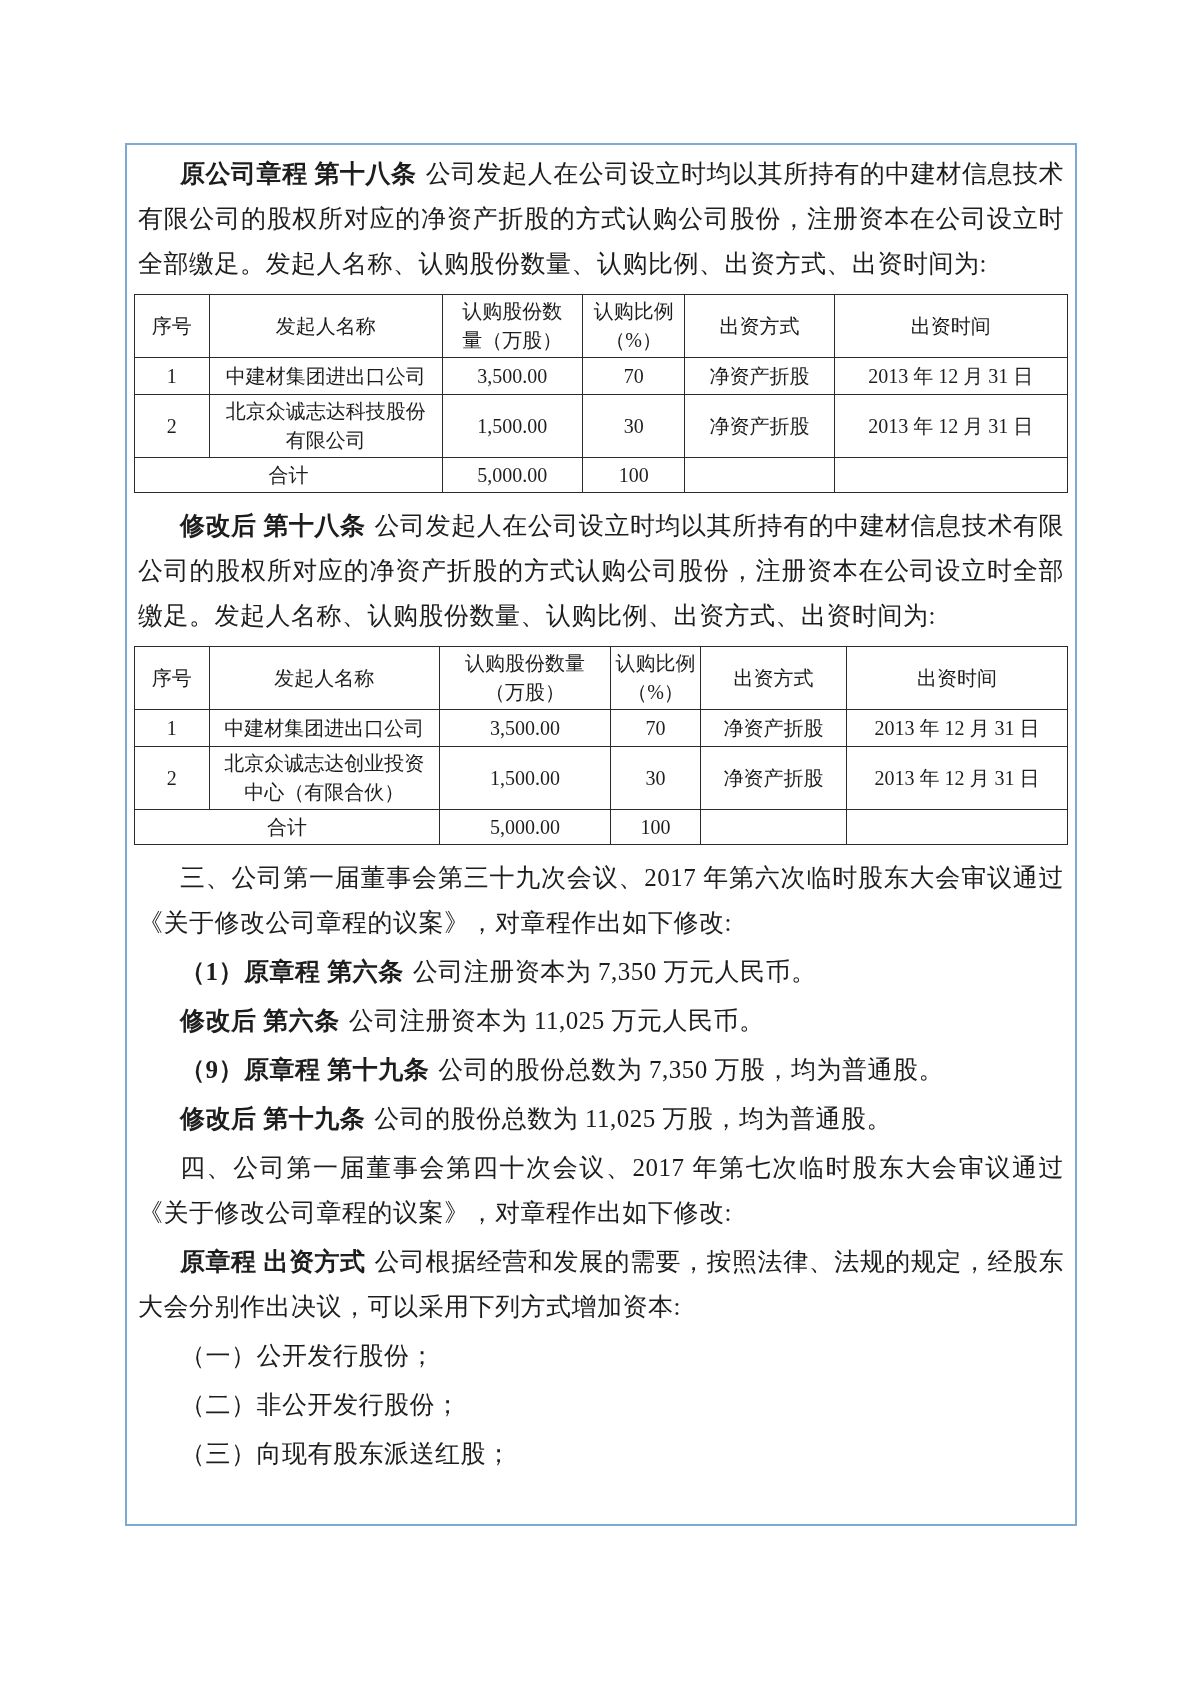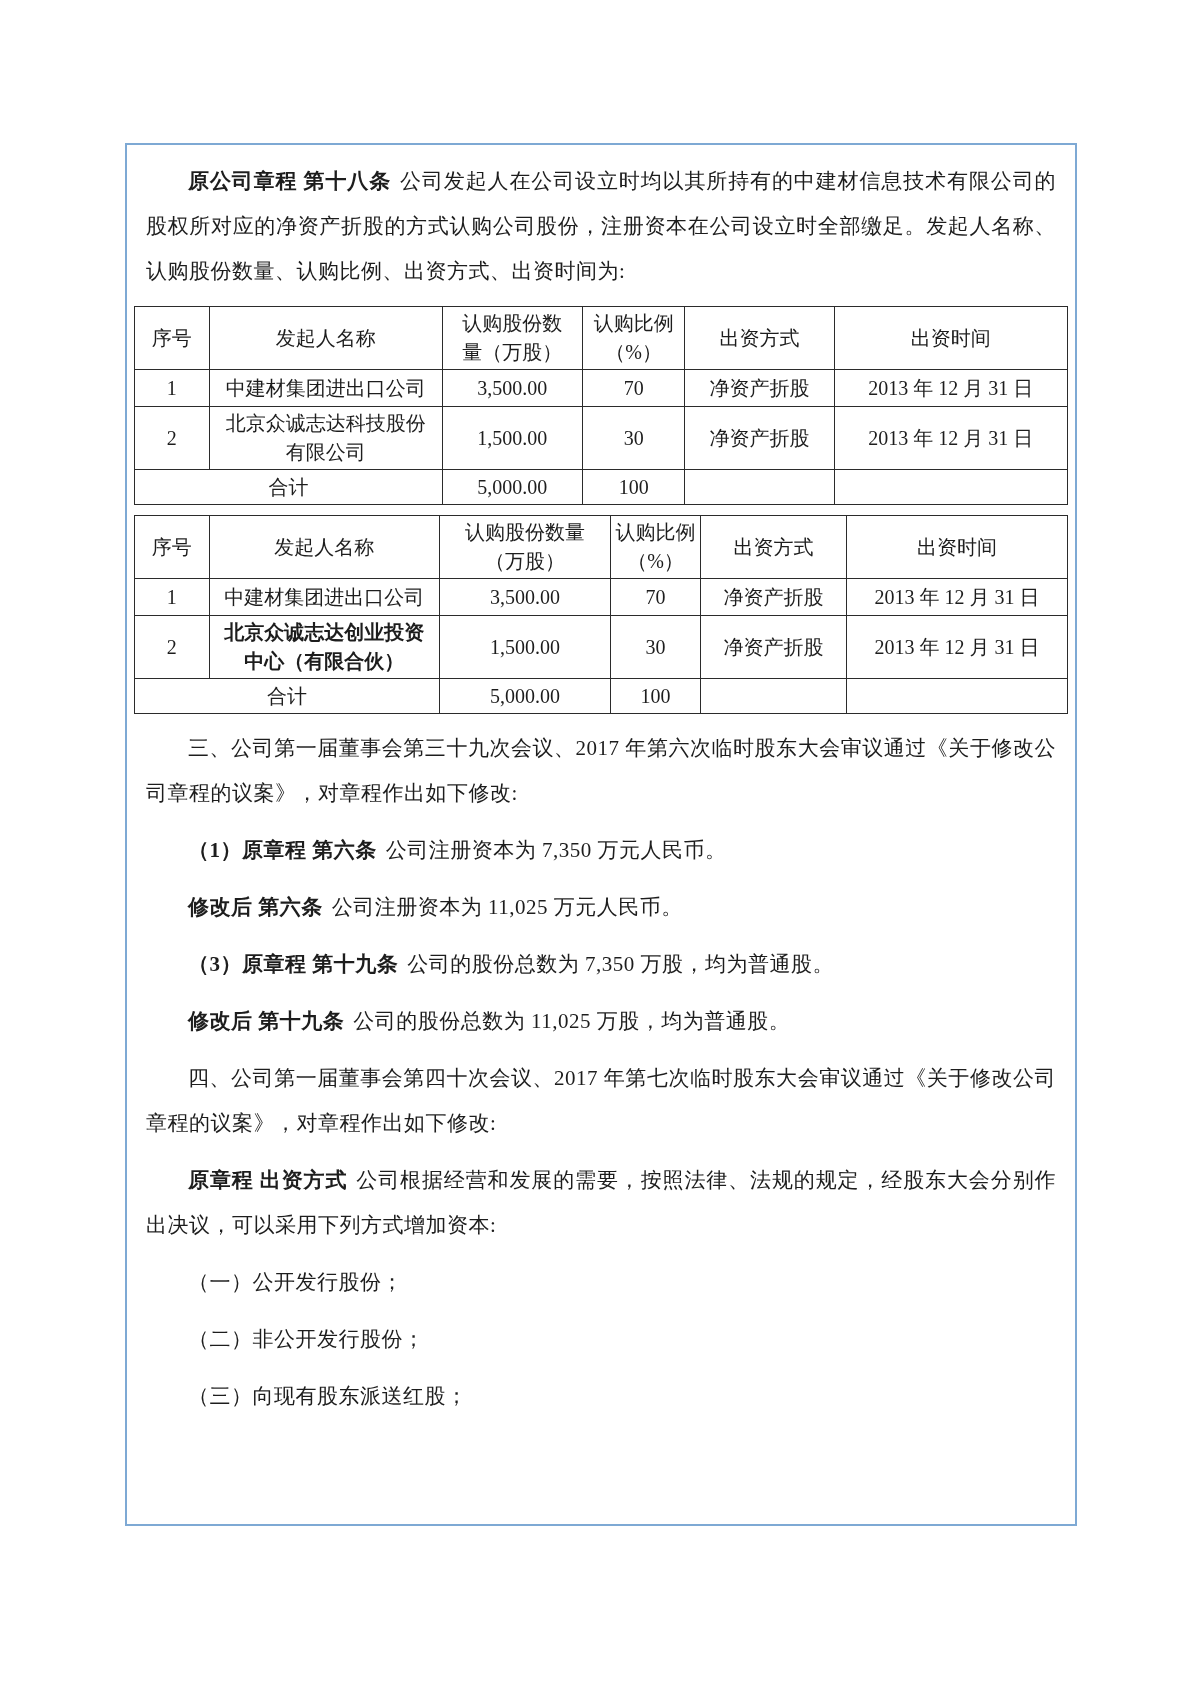--- a/index.html
+++ b/index.html
@@ -17,22 +17,22 @@
     left: 125px;
     top: 143px;
     width: 952px;
     height: 1383px;
     border: 2px solid #7ea9d4;
     background: #ffffff;
     padding: 2px 7px 0 7px;
     overflow: hidden;
   }
   p.para {
-    margin: 12px;
-    font-size: 21px;
+    margin: 4px;
+    font-size: 25px;
     line-height: 45px;
     text-align: justify;
     text-indent: 42px;
     letter-spacing: 0.5px;
   }
   .lead { font-weight: bold; margin-right: 9px; }
   .heading { font-weight: normal; }
   table {
     width: 100%;
     border-collapse: collapse;
@@ -47,21 +47,21 @@
     font-weight: normal;
     padding: 2px 4px;
     line-height: 29px;
     overflow: hidden;
   }
   .preline { white-space: pre-line; }
   tr.rh-head  { height: 62px; }
   tr.rh-one   { height: 37px; }
   tr.rh-two   { height: 63px; }
   tr.rh-total { height: 35px; }
-  .bold-name  { font-weight: bold; margin-left: 42px; }
+  .bold-name  { font-weight: normal; margin-left: 42px; }
 </style>
 </head>
 <body>
 
 <div class="doc-box">
 
   <p class="para"><span class="lead">原公司章程 第十八条</span><span>公司发起人在公司设立时均以其所持有的中建材信息技术有限公司的股权所对应的净资产折股的方式认购公司股份，注册资本在公司设立时全部缴足。发起人名称、认购股份数量、认购比例、出资方式、出资时间为:</span></p>
 
   <table>
     <colgroup>
@@ -103,20 +103,21 @@
       <tr class="rh-total">
         <td colspan="2">合计</td>
         <td>5,000.00</td>
         <td>100</td>
         <td></td>
         <td></td>
       </tr>
     </tbody>
   </table>
 
+  <p class="para"><span class="lead">修改后 第十八条</span><span>公司发起人在公司设立时均以其所持有的中建材信息技术有限公司的股权所对应的净资产折股的方式认购公司股份，注册资本在公司设立时全部缴足。发起人名称、认购股份数量、认购比例、出资方式、出资时间为:</span></p>
 
   <table>
     <colgroup>
       <col style="width:8%">
         <col style="width:24.7%">
         <col style="width:18.3%">
       <col style="width:9.7%">
         <col style="width:15.6%">
         <col style="width:23.7%">
     </colgroup>
@@ -157,21 +158,21 @@
       </tr>
     </tbody>
   </table>
 
   <p class="para heading">三、公司第一届董事会第三十九次会议、2017 年第六次临时股东大会审议通过《关于修改公司章程的议案》，对章程作出如下修改:</p>
 
   <p class="para"><span class="lead">（1）原章程 第六条</span><span>公司注册资本为 7,350 万元人民币。</span></p>
 
   <p class="para"><span class="lead">修改后 第六条</span><span>公司注册资本为 11,025 万元人民币。</span></p>
 
-  <p class="para"><span class="lead">（3）原章程 第十九条</span><span>公司的股份总数为 7,350 万股，均为普通股。</span></p>
+  <p class="para"><span class="lead">（9）原章程 第十九条</span><span>公司的股份总数为 7,350 万股，均为普通股。</span></p>
 
   <p class="para"><span class="lead">修改后 第十九条</span><span>公司的股份总数为 11,025 万股，均为普通股。</span></p>
 
   <p class="para heading">四、公司第一届董事会第四十次会议、2017 年第七次临时股东大会审议通过《关于修改公司章程的议案》，对章程作出如下修改:</p>
 
   <p class="para"><span class="lead">原章程 出资方式</span><span>公司根据经营和发展的需要，按照法律、法规的规定，经股东大会分别作出决议，可以采用下列方式增加资本:</span></p>
 
   <p class="para">（一）公开发行股份；</p>
   <p class="para">（二）非公开发行股份；</p>
   <p class="para">（三）向现有股东派送红股；</p>

